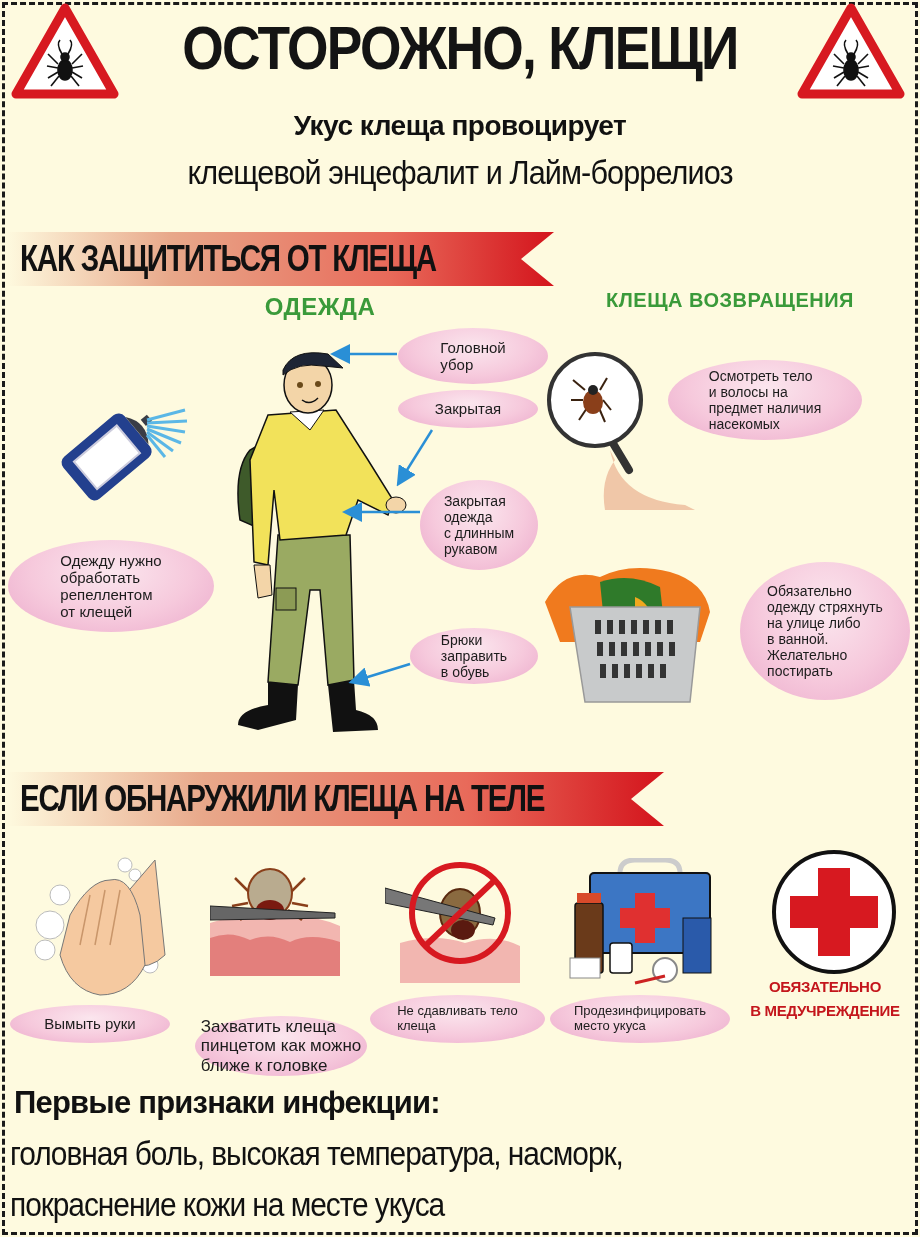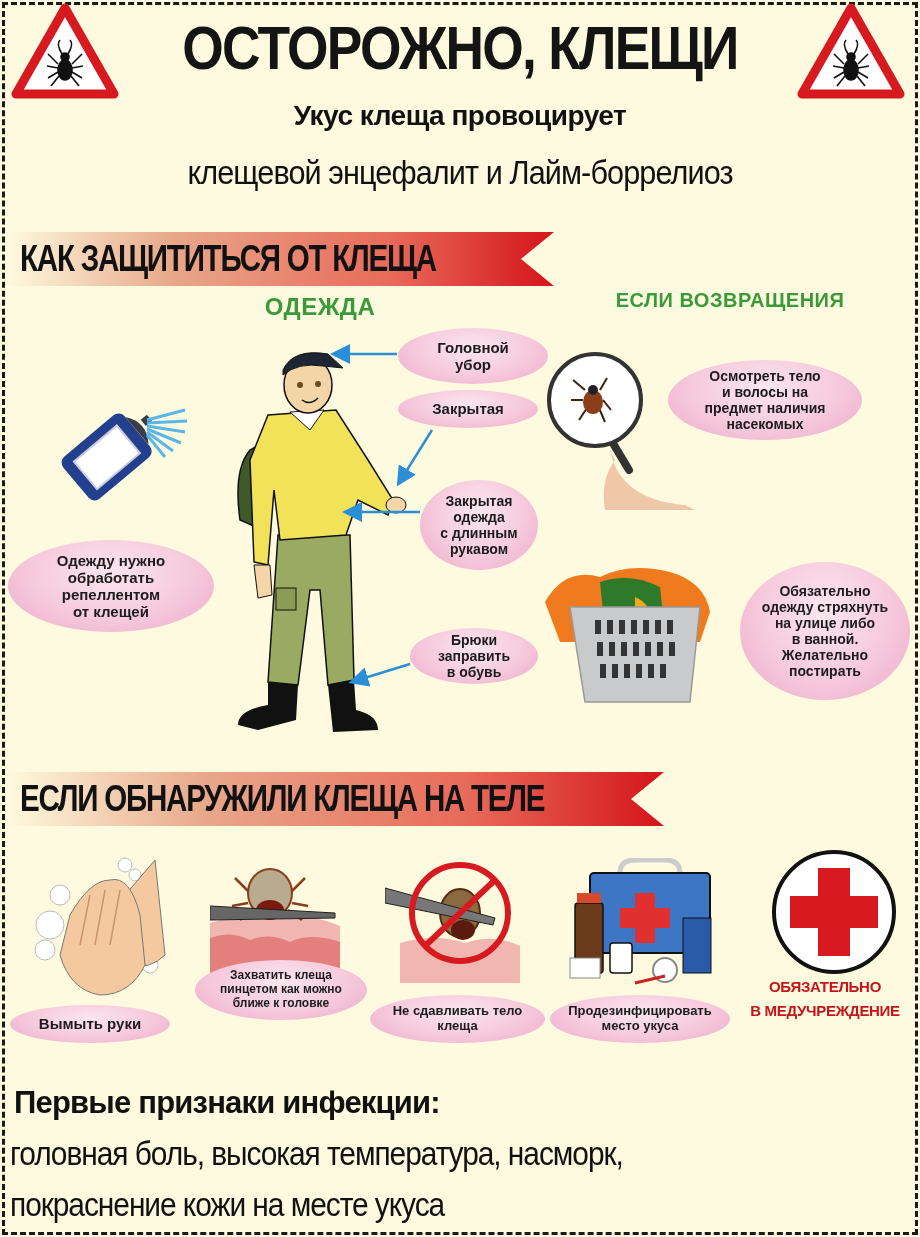--- a/index.html
+++ b/index.html
@@ -18,21 +18,21 @@
 
   
   .title {
     left: 120px; top: 8px; width: 680px; text-align: center;
     font-family: "Liberation Sans", sans-serif;
     font-weight: bold; font-size: 62px; letter-spacing: -2px;
     transform: scaleX(0.86); transform-origin: center;
     color: #141414; line-height: 80px;
   }
   .subtitle {
-    left: 0; top: 96px; width: 920px; text-align: center;
+    left: 0; top: 106px; width: 920px; text-align: center;
     font-weight: bold; font-size: 28px; letter-spacing: -0.5px;
     line-height: 40px;
   }
   .subtitle2 {
     left: 0; top: 150px; width: 920px; text-align: center;
     font-size: 34px; font-weight: normal; letter-spacing: -1px;
     line-height: 44px;
     transform: scaleX(0.9);
   }
   .warn { width: 110px; height: 100px; }
@@ -50,21 +50,21 @@
 
   .green-head {
     color: #3a9a3a; font-weight: bold; text-align: center;
     line-height: 26px; letter-spacing: 0.5px;
   }
 
   .bubble {
     border-radius: 50%;
     background: radial-gradient(ellipse at 50% 35%, #fbe6ee 0%, #f6c9dc 55%, #ebaacb 100%);
     display: flex; align-items: center; justify-content: center;
-    text-align: center; font-weight: bold; color: #1c1c1c;
+    font-weight: normal; color: #1c1c1c;
     line-height: 1.15;
   }
   .bubble span { display: block; }
 
   .red-note {
     color: #c4161c; font-weight: bold; text-align: center;
     font-size: 15px; line-height: 24px; letter-spacing: -0.3px;
   }
 
   .footer-head {
@@ -132,21 +132,21 @@
       </linearGradient>
     </defs>
     <polygon points="0,2 548,2 515,29 548,56 0,56" fill="url(#rg1)"></polygon>
   </svg>
   <div class="ribbon-text">КАК ЗАЩИТИТЬСЯ ОТ КЛЕЩА</div>
 </div>
 
 <div class="abs green-head" style="left:230px; top:294px; width:180px; font-size:24px;">ОДЕЖДА</div>
 
 <div class="abs green-head" style="left:580px; top:287px; width:300px; font-size:20px;">
-  <div>ЕСЛИ ВОЗВРАЩЕНИЯ</div>
+  <div>КЛЕЩА ВОЗВРАЩЕНИЯ</div>
 </div>
 
 <div class="abs" style="left:35px; top:395px; width:160px; height:110px;">
   <svg width="160" height="110" viewBox="0 0 160 110">
     <g transform="rotate(-40 70 60)">
       <rect x="30" y="35" width="80" height="55" rx="8" fill="#23408e"></rect>
       <rect x="42" y="45" width="56" height="36" fill="#fff" stroke="#ccd" stroke-width="2"></rect>
       <path d="M110,44 Q124,62 110,80 Z" fill="#3a3d46"></path>
       <rect x="120" y="56" width="8" height="8" fill="#3a3d46"></rect>
     </g>
@@ -384,21 +384,21 @@
     <rect x="5" y="100" width="30" height="20" fill="#fff" stroke="#888" stroke-width="1"></rect>
     <path d="M70,125 L100,118" stroke="#c22" stroke-width="3"></path>
   </svg>
 </div>
 
 <div class="abs bubble" style="left:10px; top:1005px; width:160px; height:38px; font-size:15px;">
   <div>
       <span>Вымыть руки</span>
     </div>
 </div>
-<div class="abs bubble" style="left:195px; top:960px; width:172px; height:60px; font-size:12px;">
+<div class="abs bubble" style="left:195px; top:1016px; width:172px; height:60px; font-size:17px;">
   <div>
     <span>Захватить клеща</span>
     <span>пинцетом как можно</span>
     <span>ближе к головке</span>
   </div>
 </div>
 <div class="abs bubble" style="left:370px; top:995px; width:175px; height:48px; font-size:13px;">
   <div>
     <span>Не сдавливать тело</span>
     <span>клеща</span>

